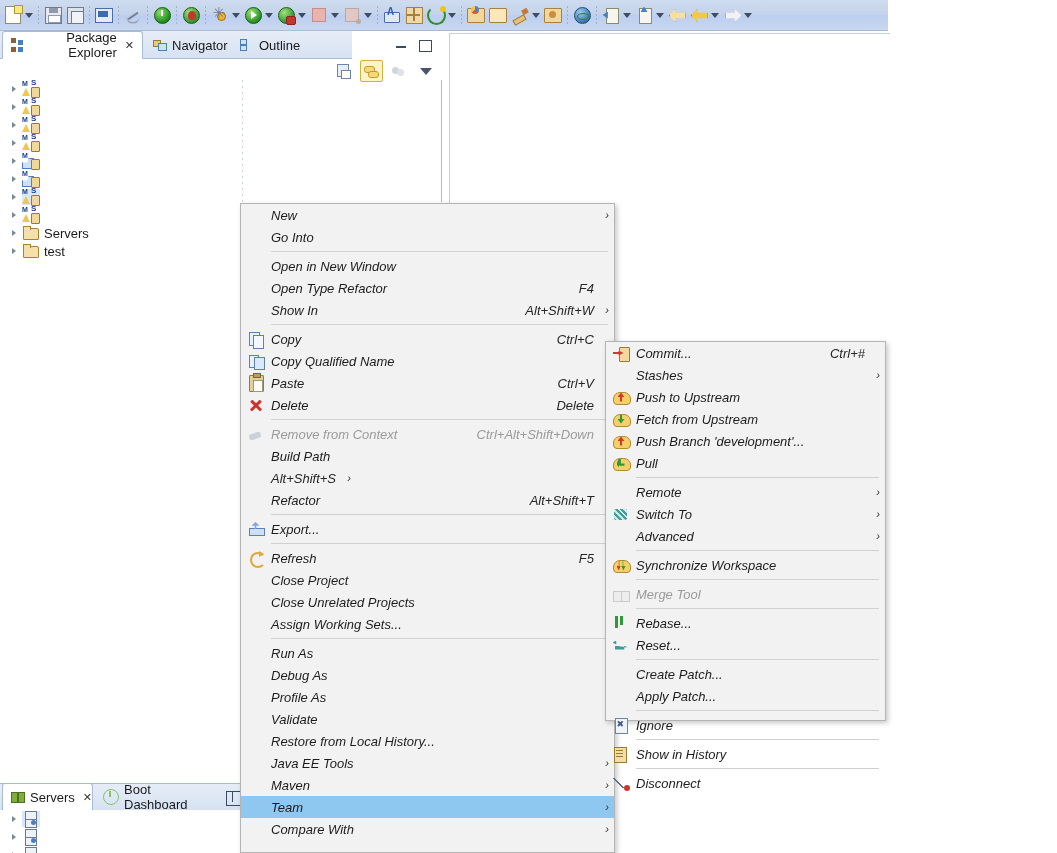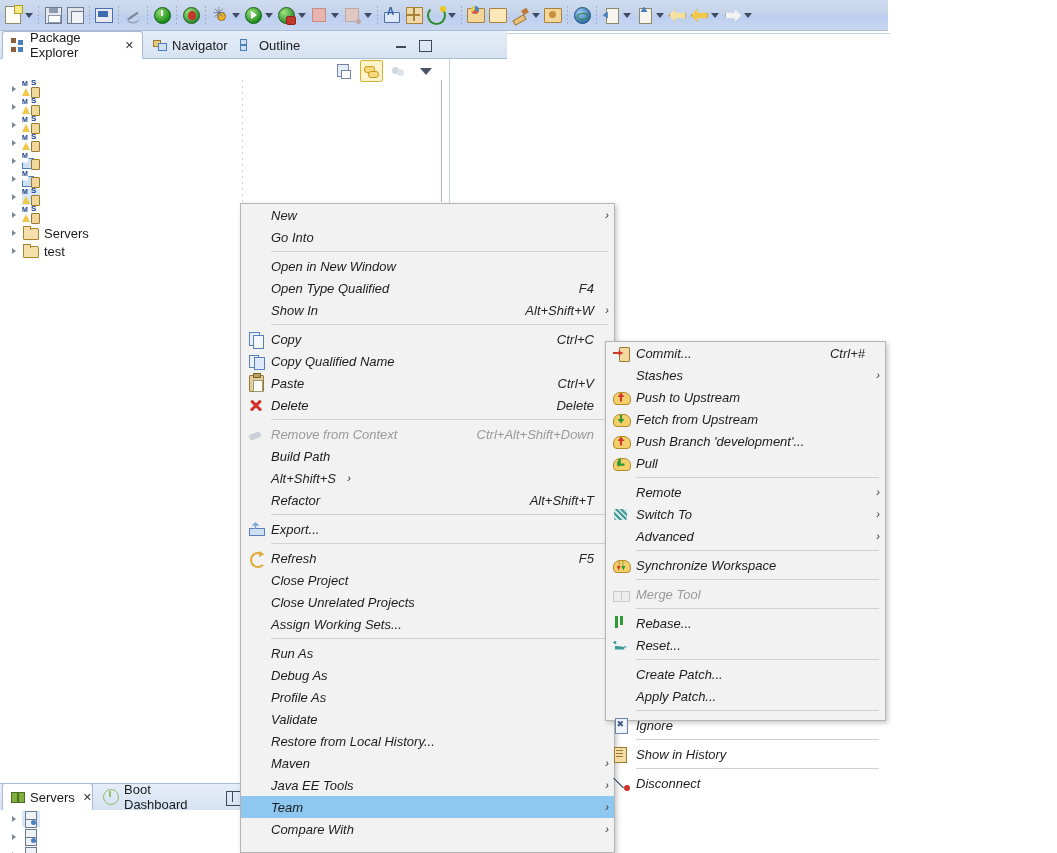--- a/index.html
+++ b/index.html
@@ -78,22 +78,22 @@
   .ic-nav2::before{content:"";position:absolute;left:2px;top:0;width:11px;height:14px;background:#f6f6ee;border:1px solid #8a8a6e;}
   .ic-nav2::after{content:"";position:absolute;left:4px;top:-1px;width:7px;height:9px;background:#4a7fbf;clip-path:polygon(50% 0,100% 60%,0 60%);}
   .ic-backy{width:17px;height:14px;position:relative;}
   .ic-backy::after{content:"";position:absolute;left:0;top:1px;width:15px;height:11px;background:#f0c84a;border:1px solid #a8822c;
      clip-path:polygon(0 50%,40% 0,40% 28%,100% 28%,100% 72%,40% 72%,40% 100%);}
   .ic-backy.dim::after{background:#f5e0a0;}
   .ic-fwdy{width:17px;height:14px;position:relative;}
   .ic-fwdy::after{content:"";position:absolute;left:1px;top:1px;width:15px;height:11px;background:#f2f2f2;border:1px solid #b0b0b0;
      clip-path:polygon(100% 50%,60% 0,60% 28%,0 28%,0 72%,60% 72%,60% 100%);}
   
-  #viewtabs{position:absolute;left:0;top:31px;width:507px;height:28px;
-    background:linear-gradient(to bottom,#e6edf7,#d6e2f2);border-bottom:1px solid #a8bad4;box-sizing:border-box;}
+  #viewtabs{position:absolute;left:0;top:31px;width:352px;height:28px;
+    background:linear-gradient(to bottom,#e6edf7,#d6e2f2);border-bottom:1px solid #a8bad4;box-sizing:border-box;text-align:right;}
   .vtab{position:absolute;top:0;height:28px;display:flex;align-items:center;gap:5px;padding:0 8px;
         font-size:13px;box-sizing:border-box;}
   .vtab.active{background:#fff;border:1px solid #a8bad4;border-bottom:1px solid #fff;border-radius:3px 3px 0 0;}
   .vt-ic{width:14px;height:14px;position:relative;flex:0 0 auto;}
   .ic-pexp{background:#fff;}
   .ic-pexp::before{content:"";position:absolute;left:0;top:0;width:5px;height:5px;background:#8b5e3c;}
   .ic-pexp::after{content:"";position:absolute;left:0;bottom:0;width:5px;height:5px;background:#8b5e3c;box-shadow:7px 0 0 #4a7fbf,7px -7px 0 #4a7fbf;}
   .ic-nav{position:relative;}
   .ic-nav::before{content:"";position:absolute;left:0;top:2px;width:6px;height:5px;background:#e8c87a;border:1px solid #9a7a32;}
   .ic-nav::after{content:"";position:absolute;right:0;bottom:1px;width:7px;height:6px;background:#cfe0f5;border:1px solid #4a7fbf;}
@@ -575,21 +575,21 @@
     </div>
     <div class="msep"></div>
     <div class="mi">
       <span class="mic"></span>
       <span class="mtx">Open in New Window</span>
       <span class="macc"></span>
       <span class="marr"></span>
     </div>
     <div class="mi">
       <span class="mic"></span>
-      <span class="mtx">Open Type Qualified</span>
+      <span class="mtx">Open Type Refactor</span>
       <span class="macc">F4</span>
       <span class="marr"></span>
     </div>
     <div class="mi">
       <span class="mic"></span>
       <span class="mtx">Show In</span>
       <span class="macc">Alt+Shift+W</span>
       <span class="marr">›</span>
     </div>
     <div class="msep"></div>
@@ -713,27 +713,27 @@
       <span class="marr"></span>
     </div>
     <div class="mi">
       <span class="mic"></span>
       <span class="mtx">Restore from Local History...</span>
       <span class="macc"></span>
       <span class="marr"></span>
     </div>
     <div class="mi">
       <span class="mic"></span>
+      <span class="mtx">Java EE Tools</span>
+      <span class="macc"></span>
+      <span class="marr">›</span>
+    </div>
+    <div class="mi">
+      <span class="mic"></span>
       <span class="mtx">Maven</span>
-      <span class="macc"></span>
-      <span class="marr">›</span>
-    </div>
-    <div class="mi">
-      <span class="mic"></span>
-      <span class="mtx">Java EE Tools</span>
       <span class="macc"></span>
       <span class="marr">›</span>
     </div>
     <div class="mi hl">
       <span class="mic"></span>
       <span class="mtx">Team</span>
       <span class="macc"></span>
       <span class="marr">›</span>
     </div>
     <div class="mi">

